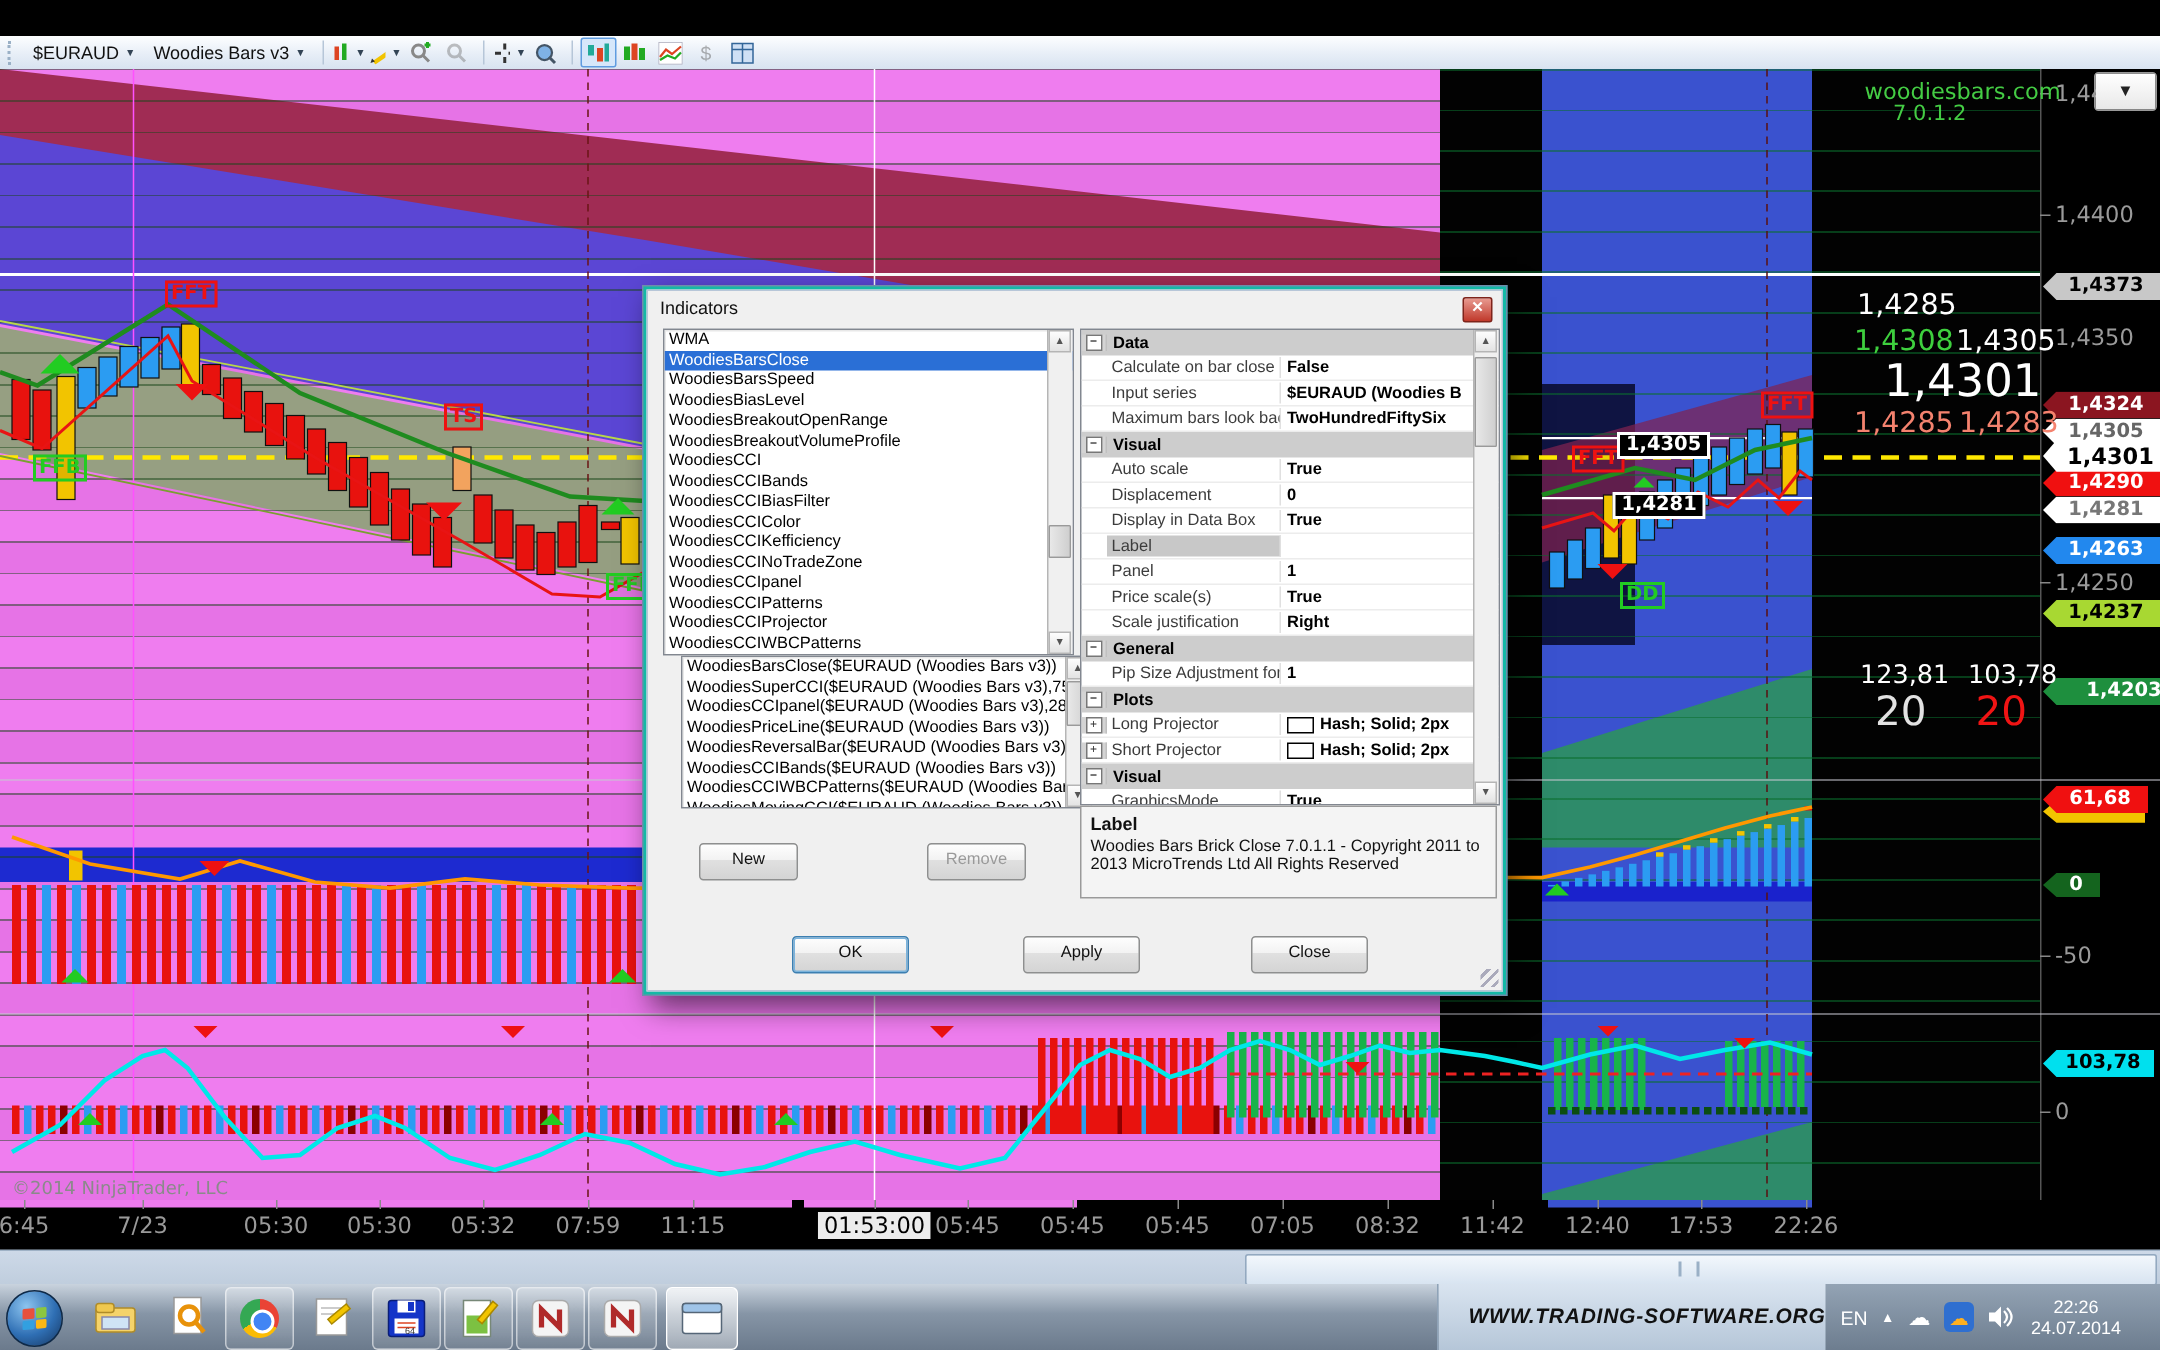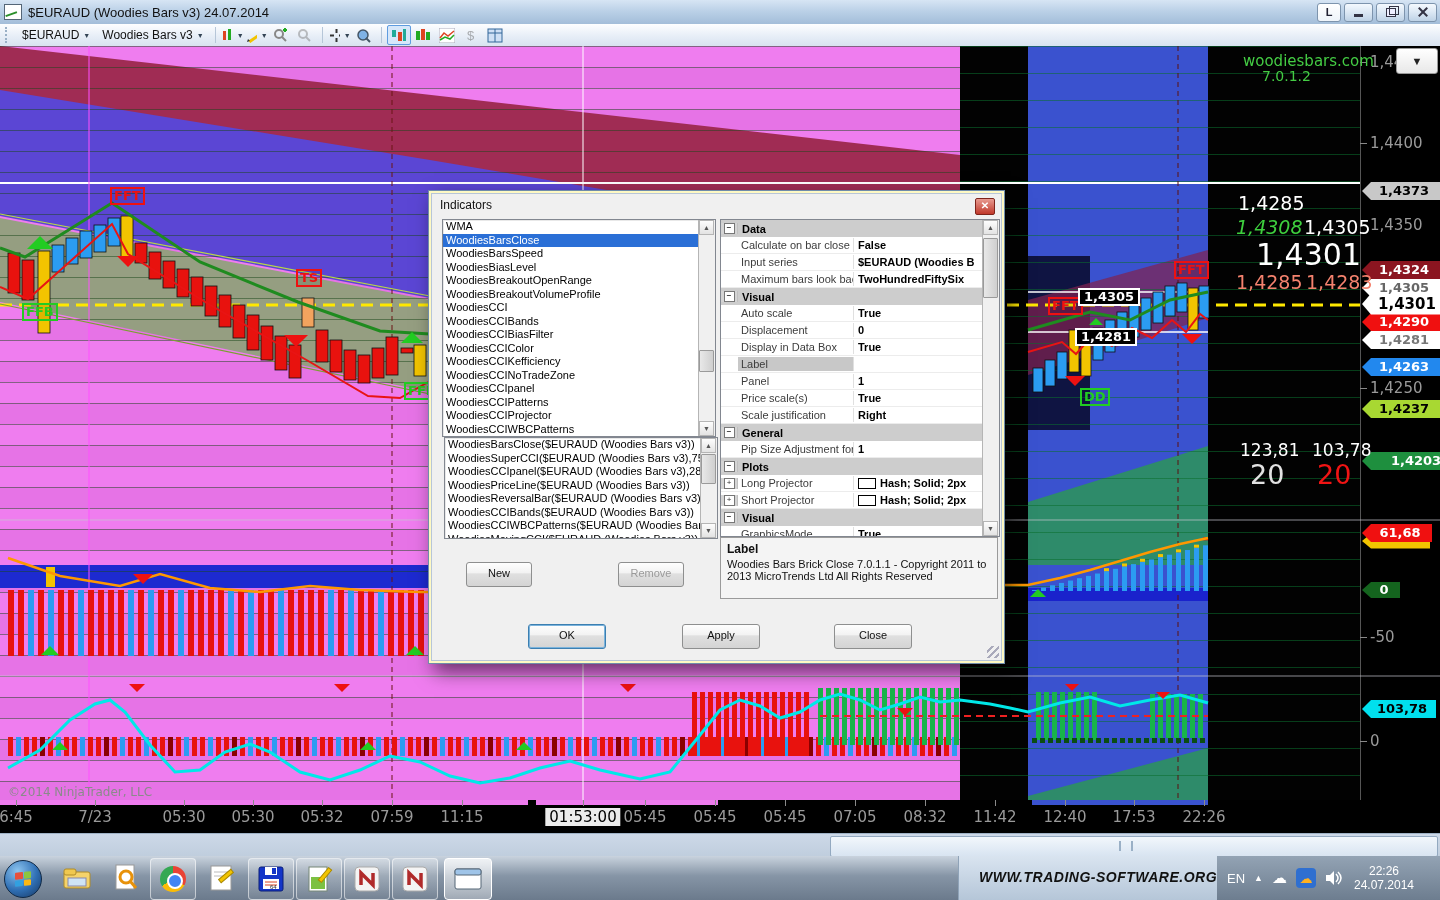--- a/index.html
+++ b/index.html
@@ -58,21 +58,21 @@
   .tkbtn.active{background:linear-gradient(rgba(255,255,255,.75),rgba(255,255,255,.35));border:1px solid #fff}
   #orb{position:absolute;left:4px;top:4px;width:36px;height:36px;border-radius:50%;background:radial-gradient(circle at 35% 28%,#8cc4ef,#2f6fb4 55%,#16355f);border:1px solid #0e2947;display:flex;align-items:center;justify-content:center}
   #flag{width:16px;height:14px;display:grid;grid-template-columns:1fr 1fr;grid-template-rows:1fr 1fr;gap:1px;transform:skewY(-6deg)}
   #flag i{border-radius:1px}
   #brandpanel{position:absolute;left:958px;top:0;width:482px;height:44px;background:linear-gradient(#d9e4f0,#b5c6d8);border-left:1px solid #8fa3b8}
   #branding{position:absolute;left:20px;top:13px;font-size:14px;font-weight:bold;font-style:italic;color:#111;letter-spacing:.5px}
   #tray{position:absolute;left:258px;top:0;width:224px;height:44px;background:linear-gradient(#93a3b4,#6d7d8f);display:flex;align-items:center;gap:9px;padding-left:10px;box-sizing:border-box}
   #tray .tico{color:#fff;font-size:15px}
   #clock{color:#fff;font-size:12px;text-align:center;line-height:14px;margin-left:2px}
   
-  #dialog{left:428px;top:190px;width:575px;height:472px;background:#fef9c3;border:1px solid #6f8cab;box-shadow:6px 8px 18px rgba(0,0,0,.55);z-index:10}
+  #dialog{left:428px;top:190px;width:575px;height:472px;background:#14b8a6;border:1px solid #6f8cab;box-shadow:6px 8px 18px rgba(0,0,0,.55);z-index:10}
   #dlginner{position:absolute;left:2px;top:2px;right:2px;bottom:2px;background:#f0f0f0;border:1px solid #b7c6d8}
   #dlgtitle{position:absolute;left:8px;top:4px;font-size:12px;color:#111}
   #dlgclose{position:absolute;right:6px;top:4px;width:18px;height:15px;background:linear-gradient(#e89a90,#c0392b);border:1px solid #7e241b;border-radius:2px;color:#fff;font-size:10px;font-weight:bold;text-align:center;line-height:14px}
   .listbox{position:absolute;background:#fff;border:1px solid #828790;box-shadow:inset 1px 1px 0 #e8e8e8;overflow:hidden;font-size:11px}
   .li{height:13.5px;line-height:13.5px;padding-left:3px;white-space:nowrap;color:#000}
   .li.sel{background:#2a6fd6;color:#fff}
   .sb{position:absolute;right:0;top:0;bottom:0;width:16px;background:#f0f0f0;border-left:1px solid #b5b5b5}
   .sb .ar{position:absolute;left:0;width:15px;height:15px;background:linear-gradient(#fdfdfd,#e3e3e3);border:1px solid #b5b5b5;color:#555;font-size:7px;text-align:center;line-height:14px;box-sizing:border-box}
   .sb .thumb{position:absolute;left:0;width:15px;background:linear-gradient(90deg,#e8e8e8,#cfcfcf);border:1px solid #9a9a9a;border-radius:1px;box-sizing:border-box}
   .winbtn{position:absolute;height:23px;background:linear-gradient(#fefefe,#f2f2f2 45%,#e0e0e0 46%,#d4d4d4);border:1px solid #8e8f8f;border-radius:3px;font-size:11px;color:#111;text-align:center;line-height:21px}
@@ -88,38 +88,20 @@
   .swatch{display:inline-block;width:16px;height:9px;border:1px solid #000;flex:0 0 auto}
   #desc{position:absolute;left:288px;top:343px;width:278px;height:62px;background:#f4f4f4;border:1px solid #9a9a9a;padding:4px 6px;box-sizing:border-box;font-size:11px;color:#111}
   #desc .dt{font-weight:bold;font-size:12px;margin-bottom:2px}
   #dlggrippy{position:absolute;right:2px;bottom:2px;width:12px;height:12px;background:repeating-linear-gradient(135deg,transparent 0 3px,#aab 3px 5px)}
 </style>
 </head>
 <body>
 
 <div id="stage">
 
-  <div id="titlebar" class="abs">
-    <div class="ticon">
-        <i></i>
-      </div>
-    <div class="ttext">$EURAUD (Woodies Bars v3)  24.07.2014</div>
-    <div style="margin-left:auto;display:flex;margin-right:3px">
-      <div class="capbtn" id="lockbtn">L</div>
-      <div class="capbtn">
-          <div class="sym-min"></div>
-        </div>
-      <div class="capbtn">
-          <div class="sym-rst"></div>
-        </div>
-      <div class="capbtn">
-          <div class="sym-x"></div>
-        </div>
-    </div>
-  </div>
 
   <div id="toolbar" class="abs">
     <div class="grip"></div>
     <div class="tb-dd">
         <span>$EURAUD</span>
         <span class="caret">▼</span>
       </div>
     <div class="tb-dd">
         <span>Woodies Bars v3</span>
         <span class="caret">▼</span>
@@ -597,21 +579,21 @@
         <div class="anno" style="left: 22px; top: 257px; border: 2px solid rgb(34, 204, 34); color: rgb(34, 204, 34);">FFB</div>
         <div class="anno" style="left: 404px; top: 336px; border: 2px solid rgb(34, 204, 34); color: rgb(34, 204, 34);">FFB</div>
         <div class="anno" style="left: 1048px; top: 251px; border: 2px solid rgb(238, 17, 17); color: rgb(238, 17, 17);">FFT</div>
         <div class="anno" style="left: 1174px; top: 215px; border: 2px solid rgb(238, 17, 17); color: rgb(238, 17, 17);">FFT</div>
         <div class="anno" style="left: 1080px; top: 342px; border: 2px solid rgb(34, 204, 34); color: rgb(34, 204, 34);">DD</div>
         <div class="pbox" style="left: 1078px; top: 242px;">1,4305</div>
         <div class="pbox" style="left: 1075px; top: 282px;">1,4281</div>
         <div class="rtext" style="left: 1243px; top: 6px; color: rgb(68, 204, 68); font-size: 15px;">woodiesbars.com</div>
         <div class="rtext" style="left: 1262px; top: 22px; color: rgb(68, 204, 68); font-size: 14px;">7.0.1.2</div>
         <div class="rtext" style="left: 1238px; top: 146px; color: rgb(255, 255, 255); font-size: 19px;">1,4285</div>
-        <div class="rtext" style="left: 1236px; top: 170px; color: rgb(62, 207, 62); font-size: 19px; font-style: italic;">1,4308</div>
+        <div class="rtext" style="left: 1236px; top: 170px; color: rgb(62, 207, 62); font-size: 19px;">1,4308</div>
         <div class="rtext" style="left: 1304px; top: 170px; color: rgb(255, 255, 255); font-size: 19px;">1,4305</div>
         <div class="rtext" style="left: 1256px; top: 191px; color: rgb(255, 255, 255); font-size: 30px;">1,4301</div>
         <div class="rtext" style="left: 1236px; top: 225px; color: rgb(244, 130, 110); font-size: 19px;">1,4285</div>
         <div class="rtext" style="left: 1306px; top: 225px; color: rgb(244, 130, 110); font-size: 19px;">1,4283</div>
         <div class="rtext" style="left: 1240px; top: 394px; color: rgb(255, 255, 255); font-size: 17px;">123,81</div>
         <div class="rtext" style="left: 1312px; top: 394px; color: rgb(255, 255, 255); font-size: 17px;">103,78</div>
         <div class="rtext" style="left: 1250px; top: 413px; color: rgb(226, 226, 226); font-size: 27px;">20</div>
         <div class="rtext" style="left: 1317px; top: 413px; color: rgb(240, 20, 20); font-size: 27px;">20</div>
         <div class="rtext" style="left: 8px; top: 739px; color: rgb(138, 138, 138); font-size: 12px;">©2014 NinjaTrader, LLC</div>
       </div>
@@ -775,21 +757,21 @@
           <div class="li">WoodiesCCIpanel</div>
           <div class="li">WoodiesCCIPatterns</div>
           <div class="li">WoodiesCCIProjector</div>
           <div class="li">WoodiesCCIWBCPatterns</div>
           <div class="sb">
             <div class="ar" style="top:0">▲</div>
             <div class="thumb" style="top:130px;height:22px"></div>
             <div class="ar" style="bottom:0">▼</div>
           </div>
       </div>
-      <div class="listbox" id="listConf" style="left:12px;top:243px;width:272px;height:100px">
+      <div class="listbox" id="listConf" style="left:22px;top:243px;width:272px;height:100px">
         <div class="li">WoodiesBarsClose($EURAUD (Woodies Bars v3))</div>
           <div class="li">WoodiesSuperCCI($EURAUD (Woodies Bars v3),75</div>
           <div class="li">WoodiesCCIpanel($EURAUD (Woodies Bars v3),28,</div>
           <div class="li">WoodiesPriceLine($EURAUD (Woodies Bars v3))</div>
           <div class="li">WoodiesReversalBar($EURAUD (Woodies Bars v3))</div>
           <div class="li">WoodiesCCIBands($EURAUD (Woodies Bars v3))</div>
           <div class="li">WoodiesCCIWBCPatterns($EURAUD (Woodies Bars</div>
           <div class="li">WoodiesMovingCCI($EURAUD (Woodies Bars v3))</div>
           <div class="sb">
             <div class="ar" style="top:0">▲</div>

